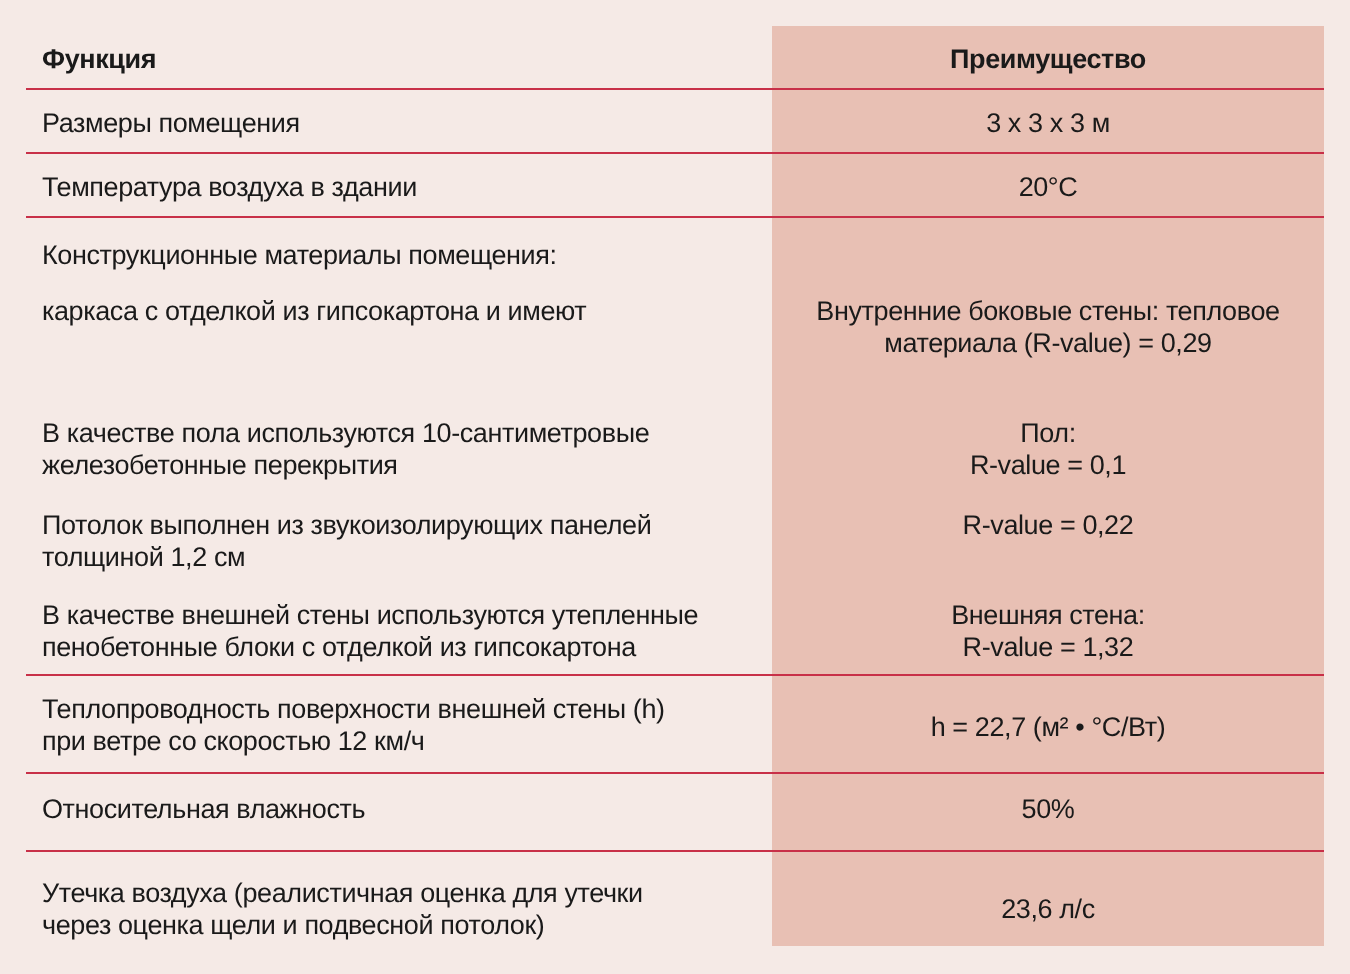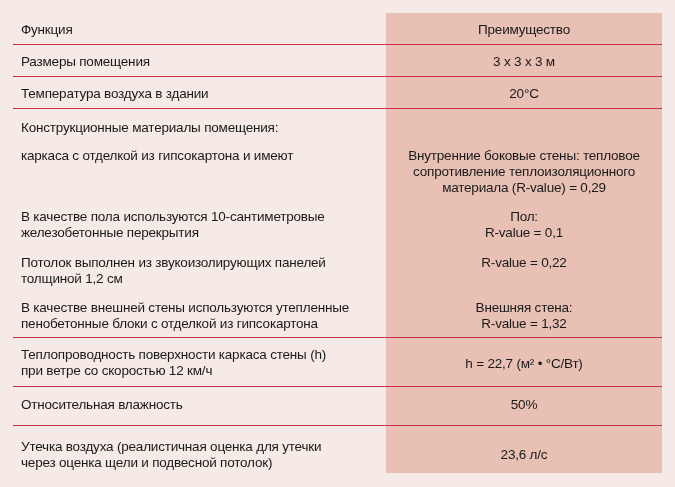--- a/index.html
+++ b/index.html
@@ -8,21 +8,21 @@
     font-family: "Liberation Sans", sans-serif; color: #1a1a1a;
   }
   .shade {
     position: absolute; left: 386px; top: 13px; width: 276px; height: 460px;
     background: #e8c0b4;
   }
   .hline { position: absolute; left: 13px; width: 649px; height: 1px; background: #c83048; }
   .cell { position: absolute; font-size: 13.5px; line-height: 16px; letter-spacing: -0.2px; }
   .l { left: 21px; width: 360px; }
   .r { left: 386px; width: 276px; text-align: center; }
-  .hdr { font-weight: normal; }
+  .hdr { font-weight: bold; }
   .line { display: block; white-space: nowrap; }
 </style>
 </head>
 <body>
 
 <div class="shade"></div>
 
 <div class="hline" style="top:44px"></div>
 <div class="hline" style="top:76px"></div>
 <div class="hline" style="top:108px"></div>
@@ -49,21 +49,20 @@
 
 <div class="cell l" style="top:120px">
     <span class="line">Конструкционные материалы помещения:</span>
   </div>
 
 <div class="cell l" style="top:148px">
   <span class="line">каркаса с отделкой из гипсокартона и имеют</span>
 </div>
 <div class="cell r" style="top:148px">
   <span class="line">Внутренние боковые стены: тепловое</span>
-  <span class="line">сопротивление теплоизоляционного</span>
   <span class="line">материала (R-value) = 0,29</span>
 </div>
 
 <div class="cell l" style="top:209px">
   <span class="line">В качестве пола используются 10-сантиметровые</span>
   <span class="line">железобетонные перекрытия</span>
 </div>
 <div class="cell r" style="top:209px">
   <span class="line">Пол:</span>
   <span class="line">R-value = 0,1</span>
@@ -80,21 +79,21 @@
 <div class="cell l" style="top:300px">
   <span class="line">В качестве внешней стены используются утепленные</span>
   <span class="line">пенобетонные блоки с отделкой из гипсокартона</span>
 </div>
 <div class="cell r" style="top:300px">
   <span class="line">Внешняя стена:</span>
   <span class="line">R-value = 1,32</span>
 </div>
 
 <div class="cell l" style="top:347px">
-  <span class="line">Теплопроводность поверхности каркаса стены (h)</span>
+  <span class="line">Теплопроводность поверхности внешней стены (h)</span>
   <span class="line">при ветре со скоростью 12 км/ч</span>
 </div>
 <div class="cell r" style="top:356px">
     <span class="line">h = 22,7 (м² • °C/Вт)</span>
   </div>
 
 <div class="cell l" style="top:397px">
     <span class="line">Относительная влажность</span>
   </div>
 <div class="cell r" style="top:397px">

